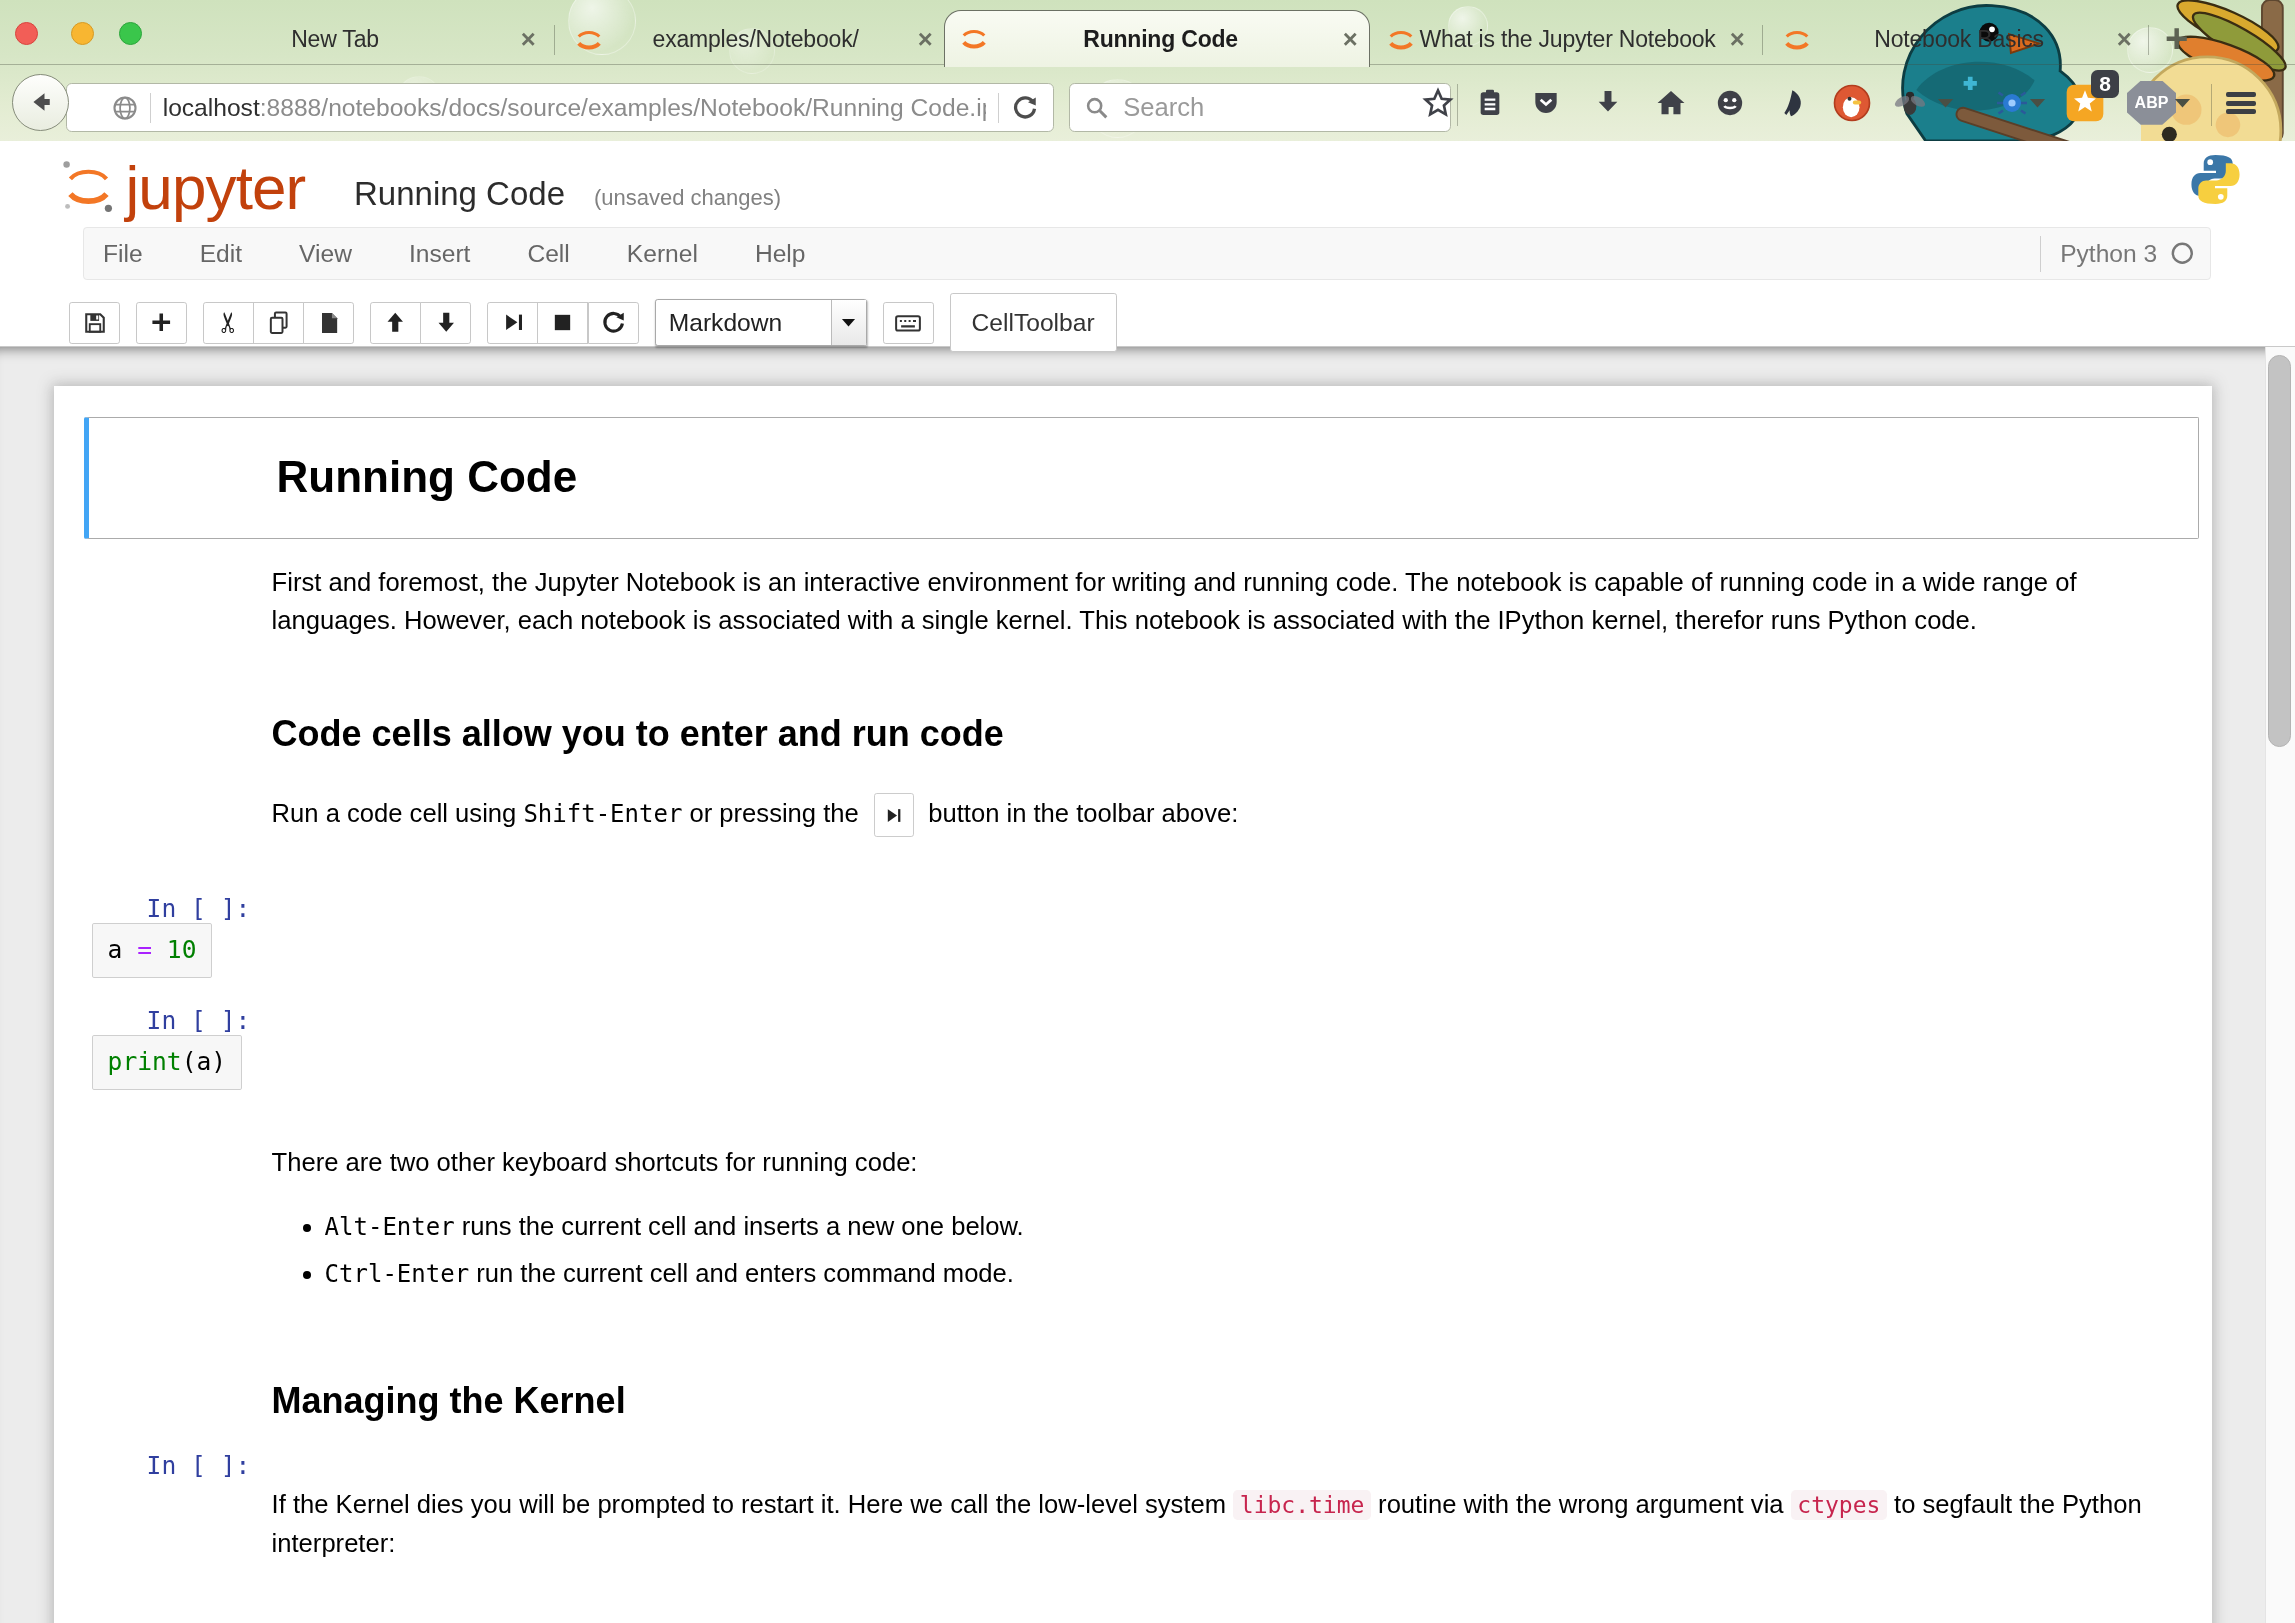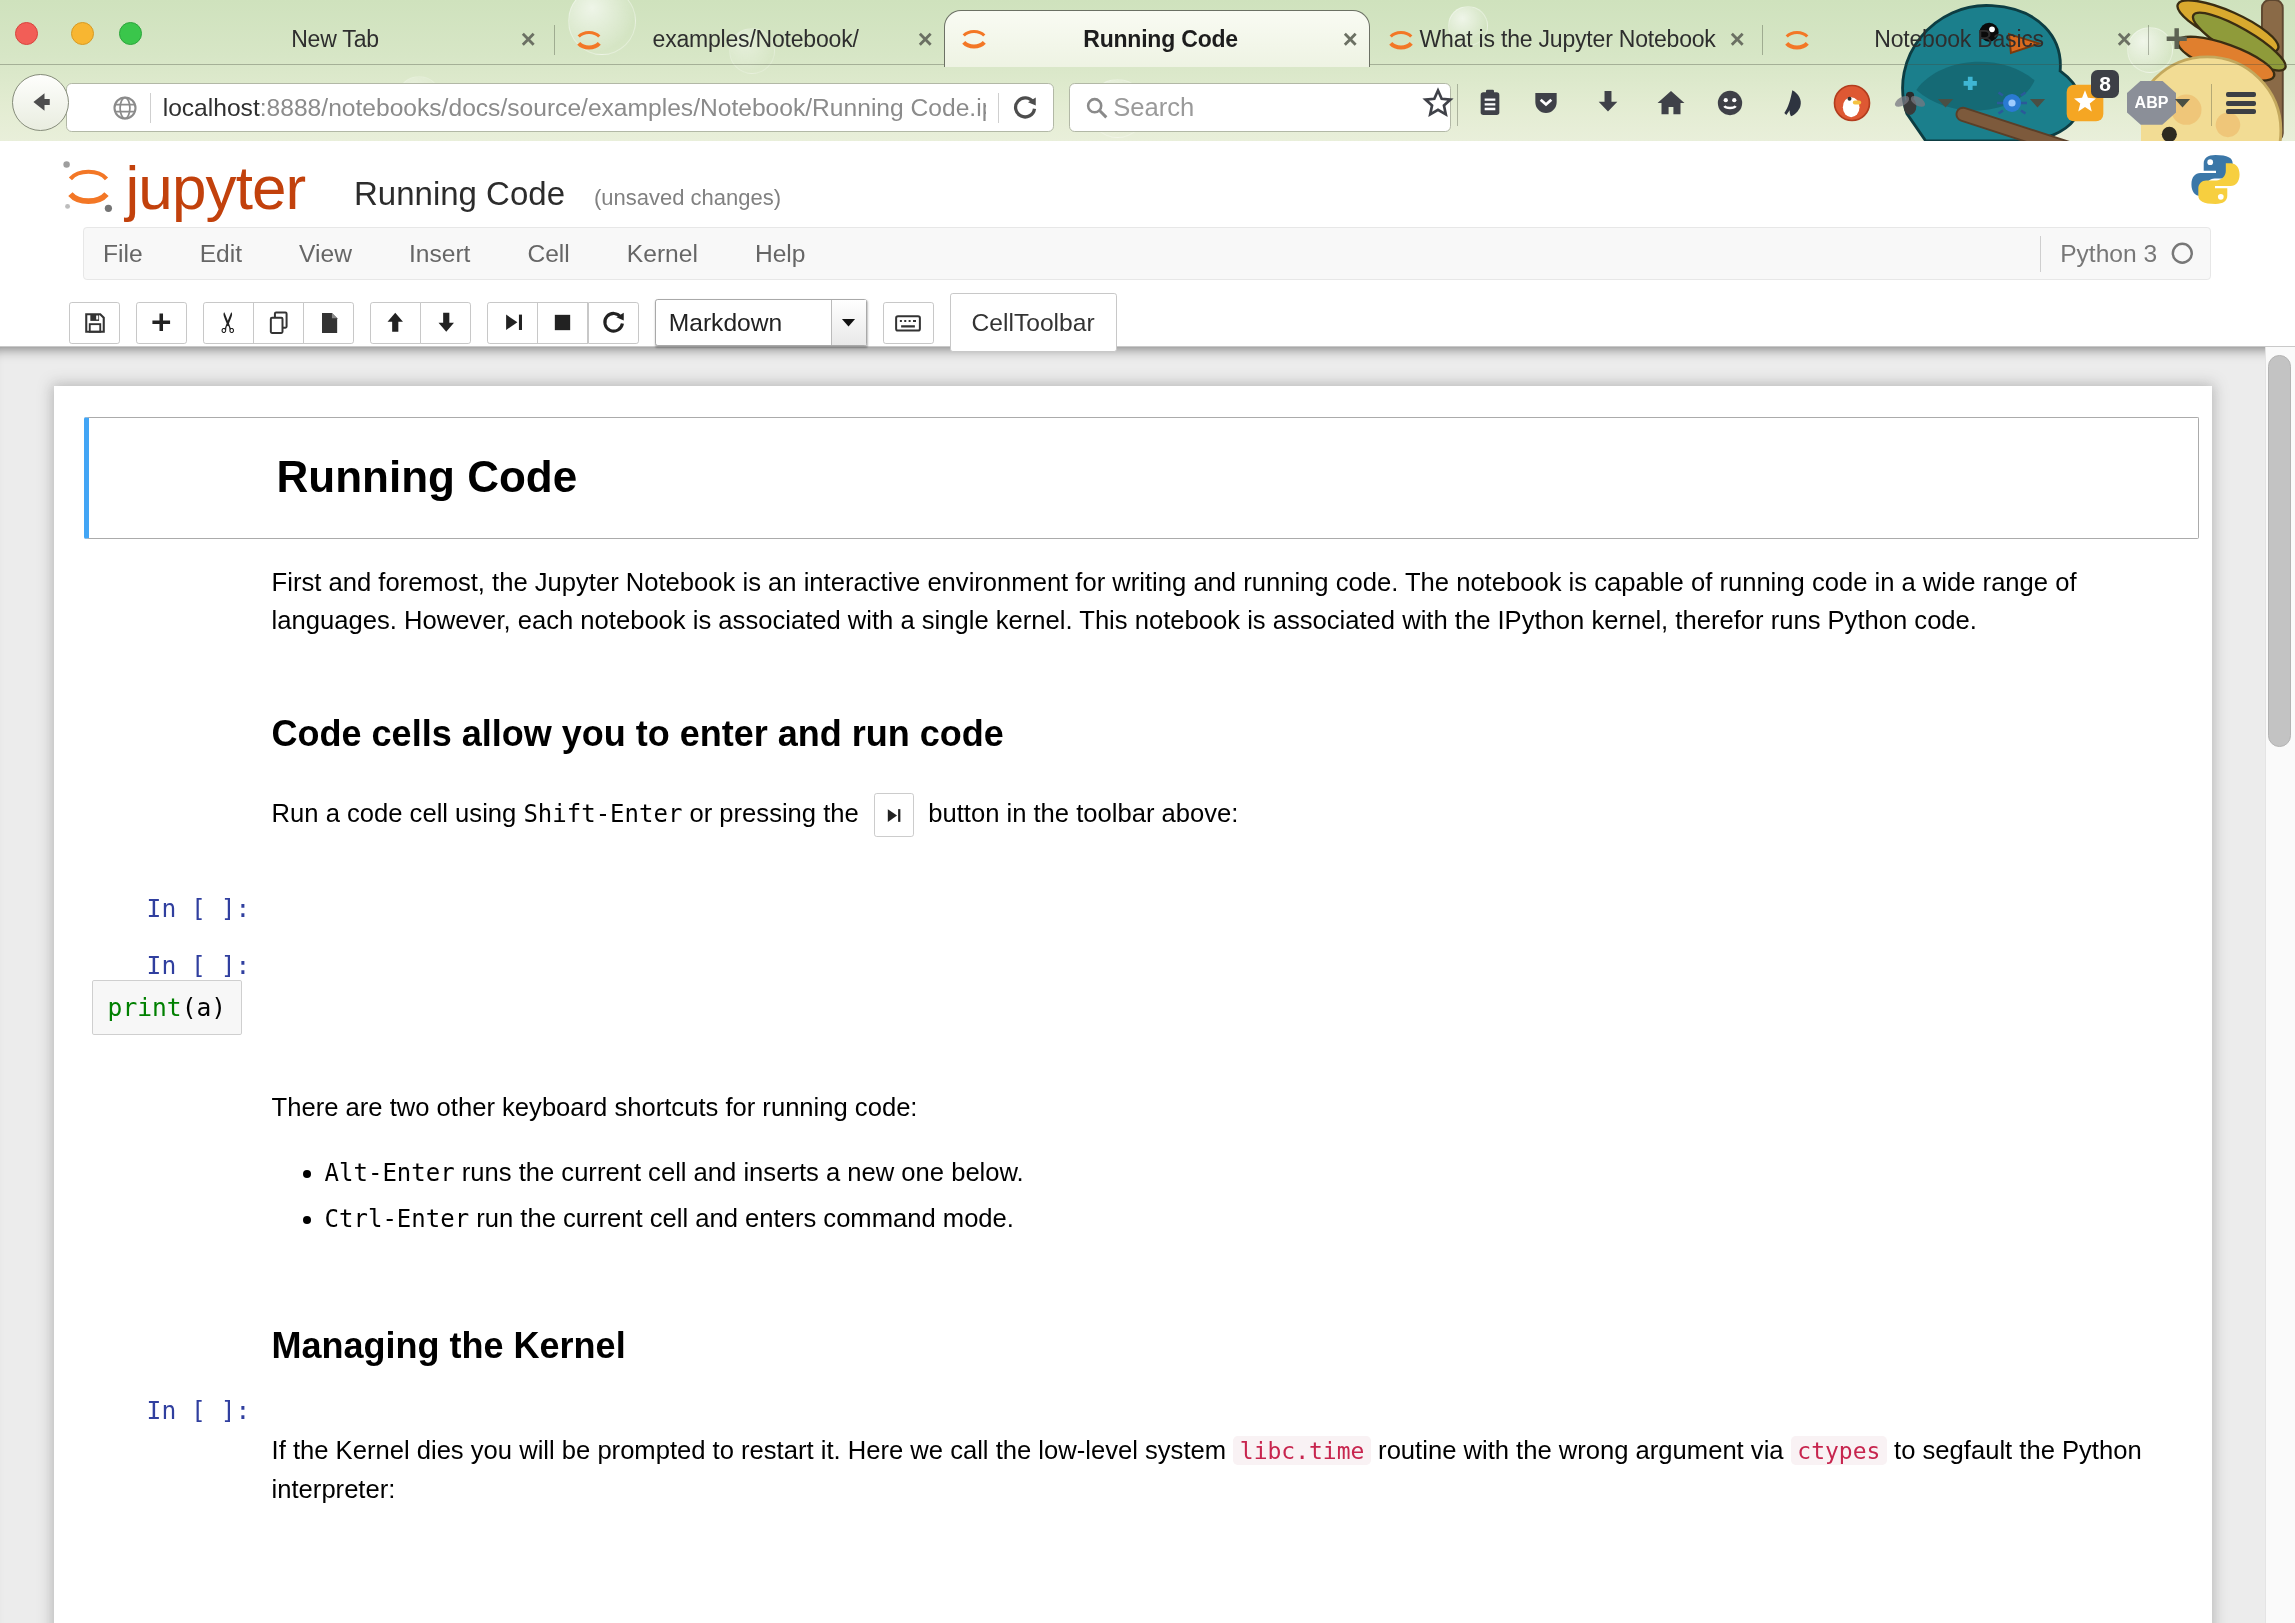--- a/index.html
+++ b/index.html
@@ -36,21 +36,21 @@
     background:linear-gradient(#fefefc,#e9ede0);border:1.9px solid #868c7b;z-index:3;
     display:flex;align-items:center;justify-content:center;}
   .urlfield{position:absolute;left:66px;top:18px;width:986px;height:47px;background:#fff;
     border:0.9px solid #b2b8a6;border-radius:5.7px;display:flex;align-items:center;z-index:2;}
   .urlfield .vsep{width:0.9px;height:30px;background:#cfcfcf;margin:0 11.4px;}
   .urltext{font-size:24.6px;white-space:nowrap;overflow:hidden;flex:1;}
   .urltext .host{color:#2f2f2f;}
   .urltext .rest{color:#8b8b8b;}
   .searchfield{position:absolute;left:1069px;top:18px;width:380px;height:47px;background:#fff;
     border:0.9px solid #b2b8a6;border-radius:5.7px;display:flex;align-items:center;z-index:2;}
-  .search-ph{color:#9a9a9a;font-size:25.6px;margin-left:2px;}
+  .search-ph{color:#9a9a9a;font-size:25.6px;margin-left:12px;}
   .cicon{position:absolute;top:12.3px;width:51px;height:51px;display:flex;align-items:center;justify-content:center;z-index:2;}
   .caret{position:absolute;top:32px;z-index:2;}
   .navsep{position:absolute;top:19px;width:0.9px;height:42px;background:rgba(70,75,60,.35);z-index:2;}
   .badge8{position:absolute;left:32px;top:-7.6px;min-width:28px;height:28px;background:#3d4046;color:#fff;
     border-radius:6.6px;font-size:21px;font-weight:bold;display:flex;align-items:center;justify-content:center;z-index:3;}
   .abp-shape{width:49px;height:44px;background:#8b8f98;color:#fff;font-weight:bold;font-size:16px;
     display:flex;align-items:center;justify-content:center;
     clip-path:polygon(28% 0,72% 0,100% 28%,100% 72%,72% 100%,28% 100%,0 72%,0 28%);}
   .hamb div{width:30px;height:4.7px;background:#3c3f44;border-radius:1.9px;margin:3.8px 0;}
 
@@ -468,20 +468,23 @@
               <svg width="17" height="19" viewBox="0 0 24 24">
                 <path d="M4 3 L17 12 L4 21 Z" fill="#222"></path>
                 <rect x="18.5" y="3" width="3.2" height="18" fill="#222"></rect>
               </svg>
             </span><span> button in the toolbar above:</span></p>
       </div>
     </div>
 
     <div class="cell code-cell">
       <div class="in-prompt">In [ ]:</div>
+      <div class="input-area">
+          <div class="code-line"><span class="tok-plain">a </span><span class="tok-op">=</span><span class="tok-plain"> </span><span class="tok-num">10</span></div>
+        </div>
     </div>
 
     <div class="cell code-cell">
       <div class="in-prompt">In [ ]:</div>
       <div class="input-area">
           <div class="code-line"><span class="tok-builtin">print</span><span class="tok-plain">(a)</span></div>
         </div>
     </div>
 
     <div class="cell">

